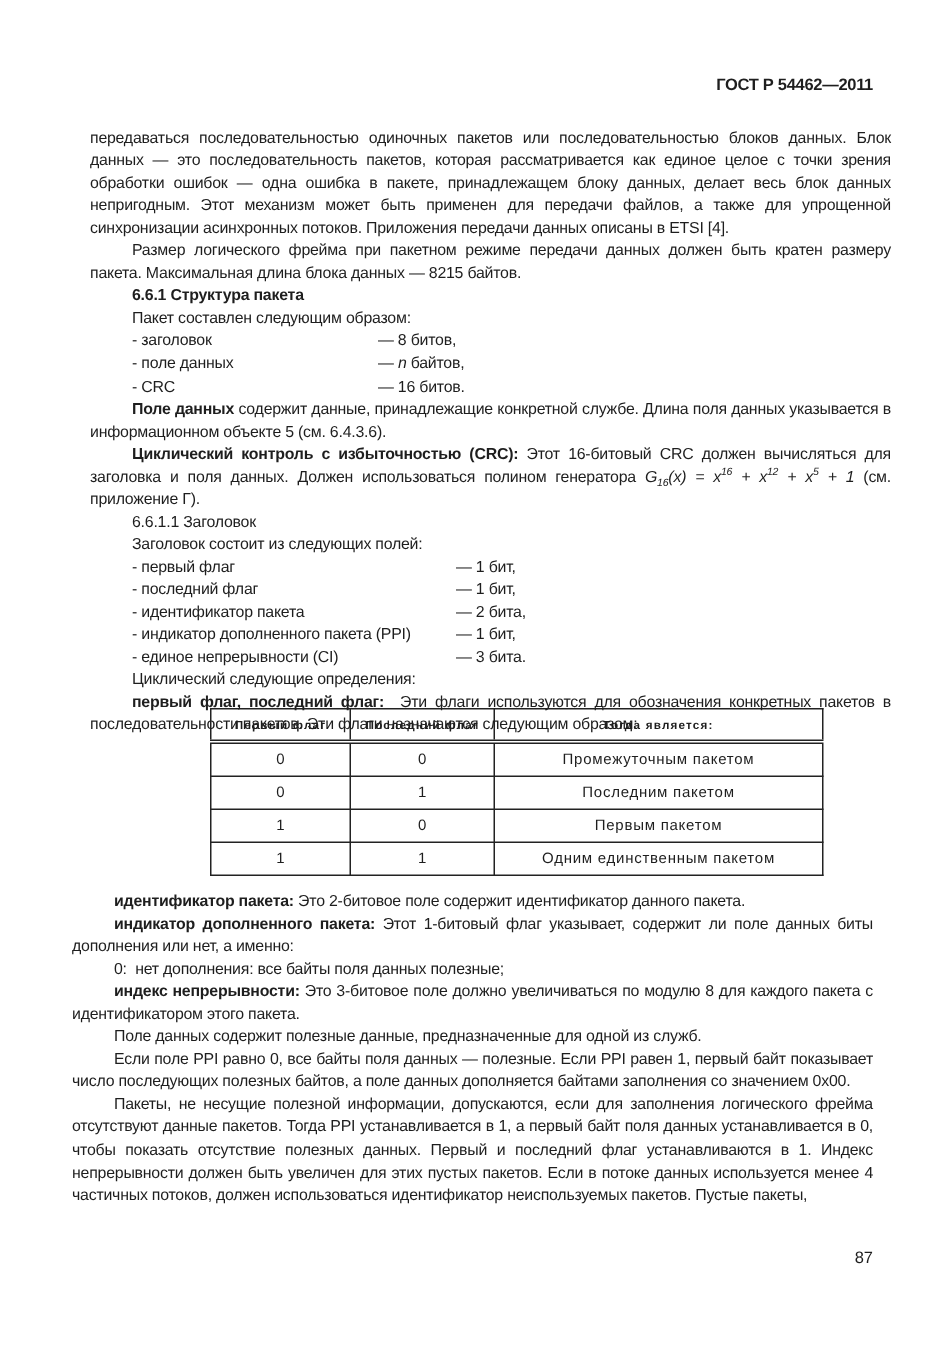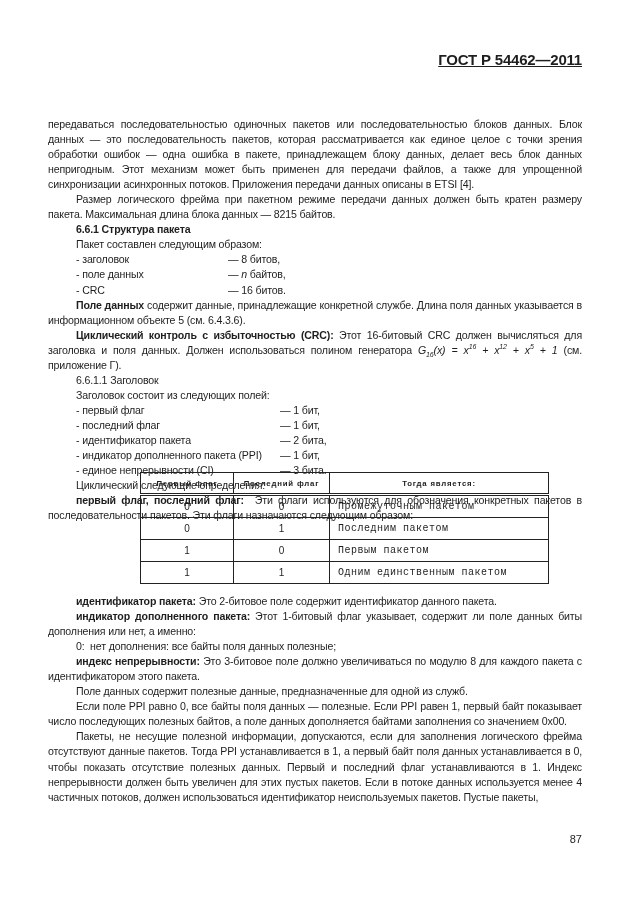--- a/index.html
+++ b/index.html
@@ -2,48 +2,48 @@
 <html><head>
 <meta charset="utf-8">
 <style>
   html, body { margin: 0; padding: 0; background: #ffffff; }
   body {
     width: 630px; height: 913px; position: relative; overflow: hidden;
     font-family: "Liberation Sans", sans-serif; color: #1e1e1e;
   }
   .header {
     position: absolute; top: 51px; right: 48px;
-    font-weight: bold; font-size: 15px; letter-spacing: -0.2px; text-decoration: underline;
+    font-weight: bold; font-size: 11px; letter-spacing: -0.2px;
   }
   .content {
-    position: absolute; left: 48px; top: 85px; width: 534px;
-    font-size: 10.6px; line-height: 15.05px; letter-spacing: -0.15px; margin-top: 32px;
+    position: absolute; left: 60px; top: 85px; width: 534px;
+    font-size: 10.6px; line-height: 15.05px; letter-spacing: -0.15px;
   }
   .p { margin: 0; text-align: justify; }
   .ind { text-indent: 28px; }
   .in { padding-left: 28px; }
   .b { font-weight: bold; }
-  .row2 { display: flex; padding-left: 28px; }
+  .row2 { display: flex; padding-left: 28px; gap: 12px; }
   .row2 .l1 { width: 152px; }
   .row2b .l1 { width: 204px; }
   i { font-style: italic; }
   sup, sub { font-size: 7px; line-height: 0; }
   table.flags {
     position: absolute; left: 112px; top: 472px; width: 409px;
     border-collapse: collapse; font-size: 10px; margin-left: 28px;
   }
   table.flags td, table.flags th {
     border: 1px solid #222; height: 21px; padding: 0 8px;
   }
   table.flags th {
     font-size: 7.8px; font-weight: bold; letter-spacing: 0.8px;
     height: 20px; border-bottom: 3px double #222;
   }
   table.flags td.c { text-align: center; }
-  table.flags td.t { text-align: left; letter-spacing: 0.5px; font-family: Liberation Mono, monospace; }
+  table.flags td.t { text-align: center; letter-spacing: 0.5px; }
   .content2 {
     position: absolute; left: 48px; top: 594px; width: 534px;
     font-size: 10.6px; line-height: 15.05px; letter-spacing: -0.15px;
   }
   .pagenum {
     position: absolute; top: 833px; right: 48px; font-size: 11px;
   }
 </style>
 </head>
 <body>

